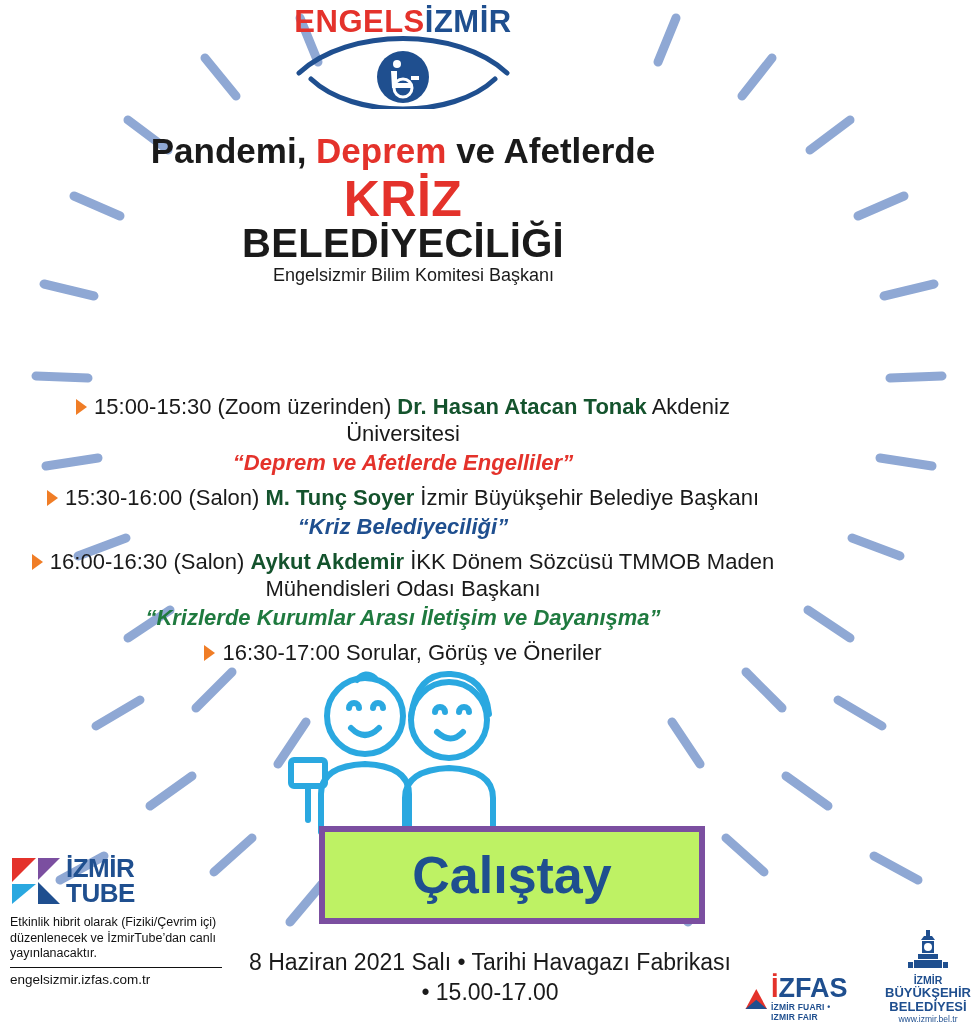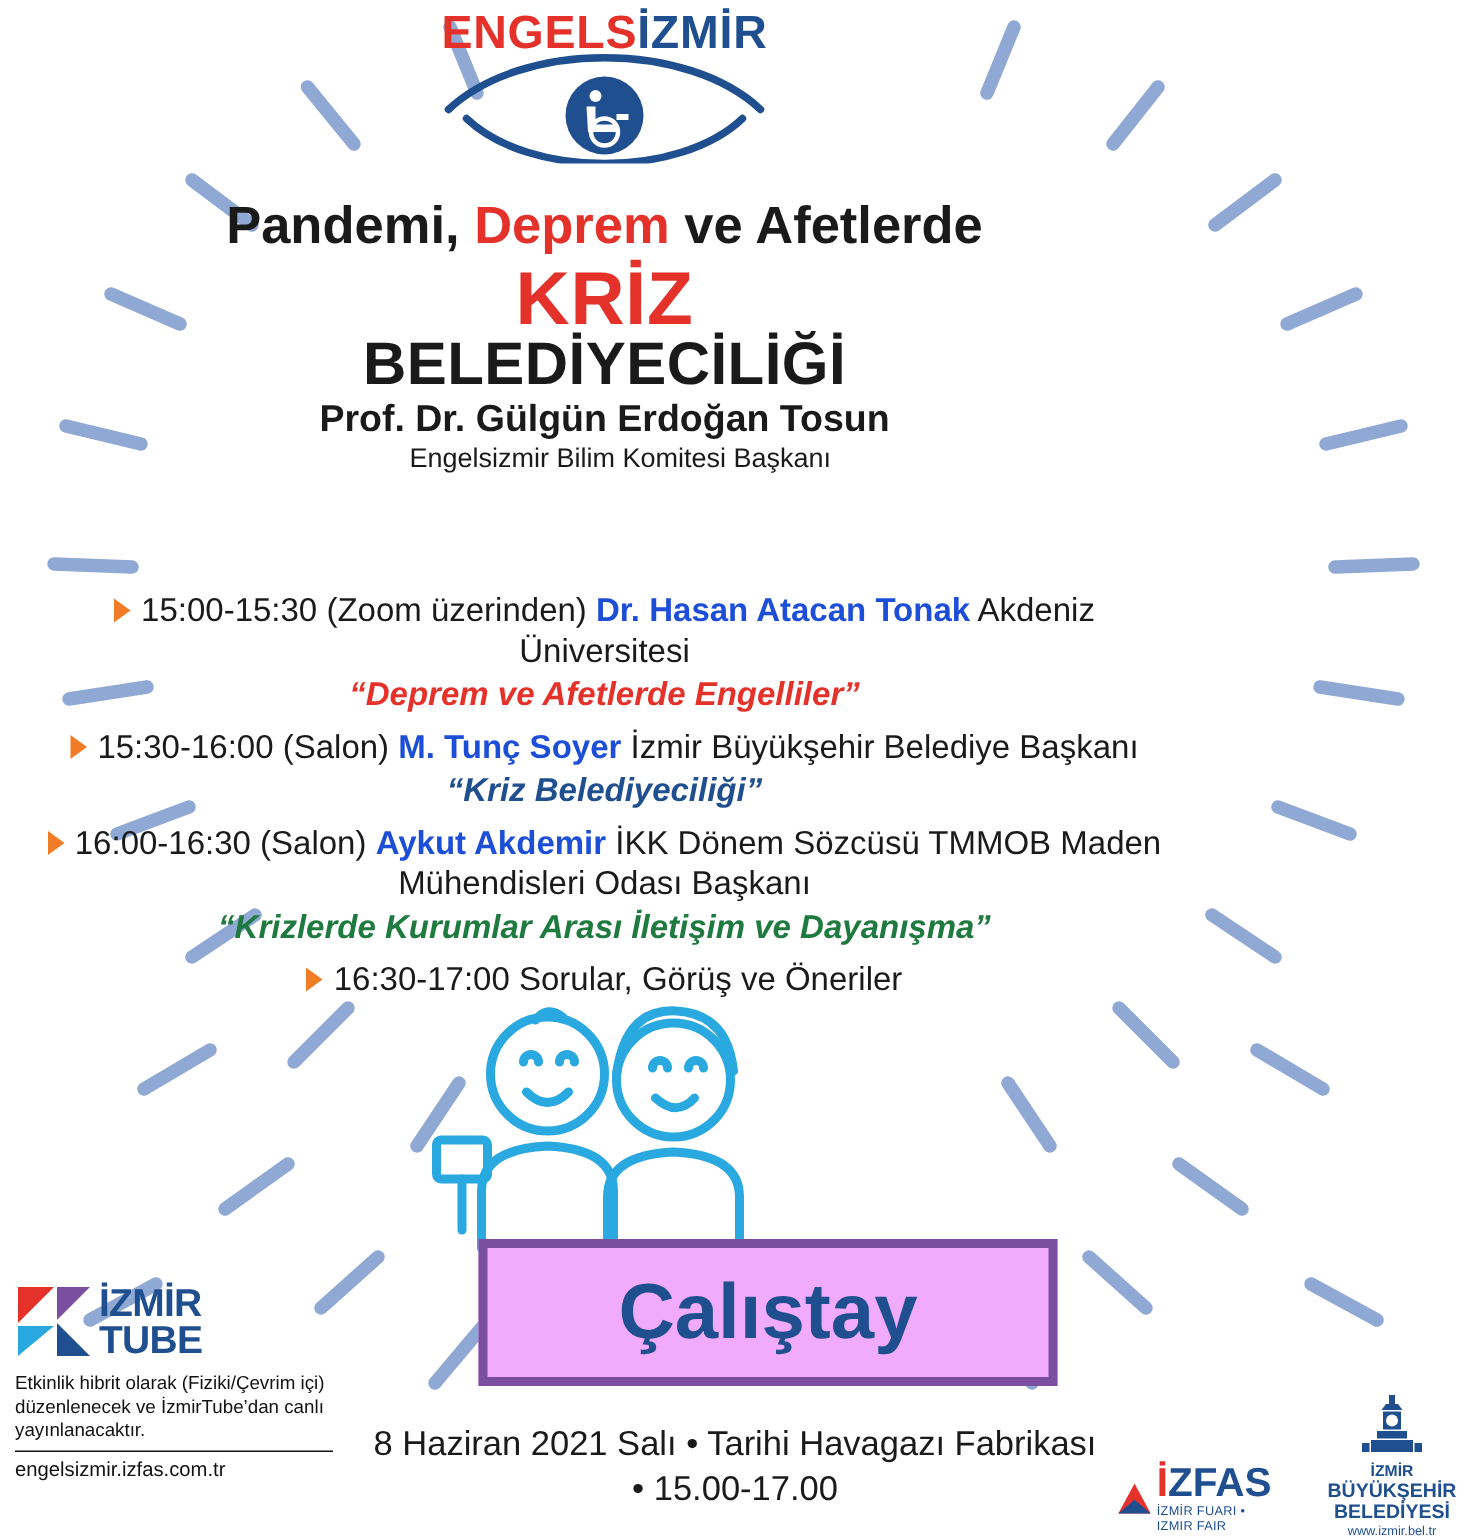--- a/index.html
+++ b/index.html
@@ -39,21 +39,21 @@
   .t2 { font-size: 50px; font-weight: bold; color: #e4322b; line-height: 1.05; margin-top: 2px; letter-spacing: .5px; }
   .t3 { font-size: 40px; font-weight: bold; color: #1a1a1a; line-height: 1.05; margin-top: -4px; letter-spacing: .3px; }
   .mod-label { font-size: 20px; color: #1a1a1a; margin-top: 4px; }
   .mod-name { font-size: 25px; font-weight: bold; color: #1a1a1a; margin-top: 1px; }
   .mod-role { font-size: 18px; color: #1a1a1a; margin-top: 1px; padding-left: 21px; }
 
   
   .program { position: absolute; top: 394px; left: 30px; right: 30px; text-align: center; }
   .prow { line-height: 1.22; margin-bottom: 2px; }
   .ptime { font-size: 22px; color: #1a1a1a; }
-  .pname { font-size: 22px; font-weight: bold; color: #1d4ed8; }
+  .pname { font-size: 22px; font-weight: bold; color: #14532d; }
   .paff  { font-size: 22px; color: #1a1a1a; }
   .arrow {
     display: inline-block; width: 0; height: 0;
     border-left: 11px solid #f07d26;
     border-top: 8px solid transparent;
     border-bottom: 8px solid transparent;
     margin-right: 7px; position: relative; top: 1px;
   }
   .quote { font-size: 22px; font-weight: bold; font-style: italic; line-height: 1.2; margin: 1px 0 8px; }
   .q-red { color: #e4322b; }
@@ -61,21 +61,21 @@
   .q-green { color: #1f7a3f; }
   .row-gap { margin-top: 9px; }
 
   
   .illus { position: absolute; top: 664px; left: 0; right: 0; display: flex; justify-content: center; }
 
   
   .banner {
     position: absolute; top: 826px; left: 319px;
     width: 386px; height: 98px;
-    background: #f0abfc; border: 6px solid #7b4fa0;
+    background: #bef264; border: 6px solid #7b4fa0;
     display: flex; align-items: center; justify-content: center;
   }
   .banner span { font-size: 52px; font-weight: bold; color: #1f4f8f; line-height: 1; }
 
   
   .event-line {
     position: absolute; top: 948px; left: 240px; width: 500px;
     text-align: center; font-size: 23px; color: #1a1a1a; line-height: 1.3;
   }
 
@@ -86,21 +86,21 @@
   .tube-izmir { font-size: 26px; font-weight: bold; color: #1f4f8f; letter-spacing: -.5px; }
   .tube-tube  { font-size: 26px; font-weight: bold; color: #1f4f8f; letter-spacing: -.5px; }
   .tube-note { font-size: 12.5px; color: #111; line-height: 1.25; margin-top: 9px; }
   .tube-rule { border: none; border-top: 1.5px solid #111; margin: 5px 0 4px; width: 212px; }
   .tube-url { font-size: 13.5px; color: #111; }
 
   
   .izfas { position: absolute; left: 744px; top: 975px; display: flex; align-items: center; }
   .izfas-i { font-size: 27px; font-weight: bold; color: #e4322b; line-height: 1; }
   .izfas-zfas { font-size: 27px; font-weight: bold; color: #1f4f8f; line-height: 1; }
-  .izfas-sub { font-size: 8.5px; font-weight: normal; color: #1f4f8f; letter-spacing: .2px; }
+  .izfas-sub { font-size: 8.5px; font-weight: bold; color: #1f4f8f; letter-spacing: .2px; }
 
   
   .bld { position: absolute; left: 882px; top: 928px; width: 92px; text-align: center; }
   .bld-name { font-size: 13px; font-weight: bold; color: #1f4f8f; line-height: 1.05; margin-top: 1px; }
   .bld-name .sm { font-size: 10.5px; }
   .bld-url { font-size: 8.5px; color: #1f4f8f; margin-top: 1px; }
 </style>
 </head>
 <body>
 
@@ -160,21 +160,20 @@
       </g>
     </svg>
   </div>
 
   <div class="title-block">
     <div class="t1">
       <span>Pandemi, </span><span class="red">Deprem</span><span> ve Afetlerde</span>
     </div>
     <div class="t2">KRİZ</div>
     <div class="t3">BELEDİYECİLİĞİ</div>
-    <div class="mod-name">Prof. Dr. Gülgün Erdoğan Tosun</div>
     <div class="mod-role">Engelsizmir Bilim Komitesi Başkanı</div>
   </div>
 
   <div class="program">
 
     <div class="prow">
       <span class="arrow"></span><span class="ptime">15:00-15:30 (Zoom üzerinden) </span><span class="pname">Dr. Hasan Atacan Tonak</span><span class="paff"> Akdeniz Üniversitesi</span>
     </div>
     <div class="quote q-red">“Deprem ve Afetlerde Engelliler”</div>
 

